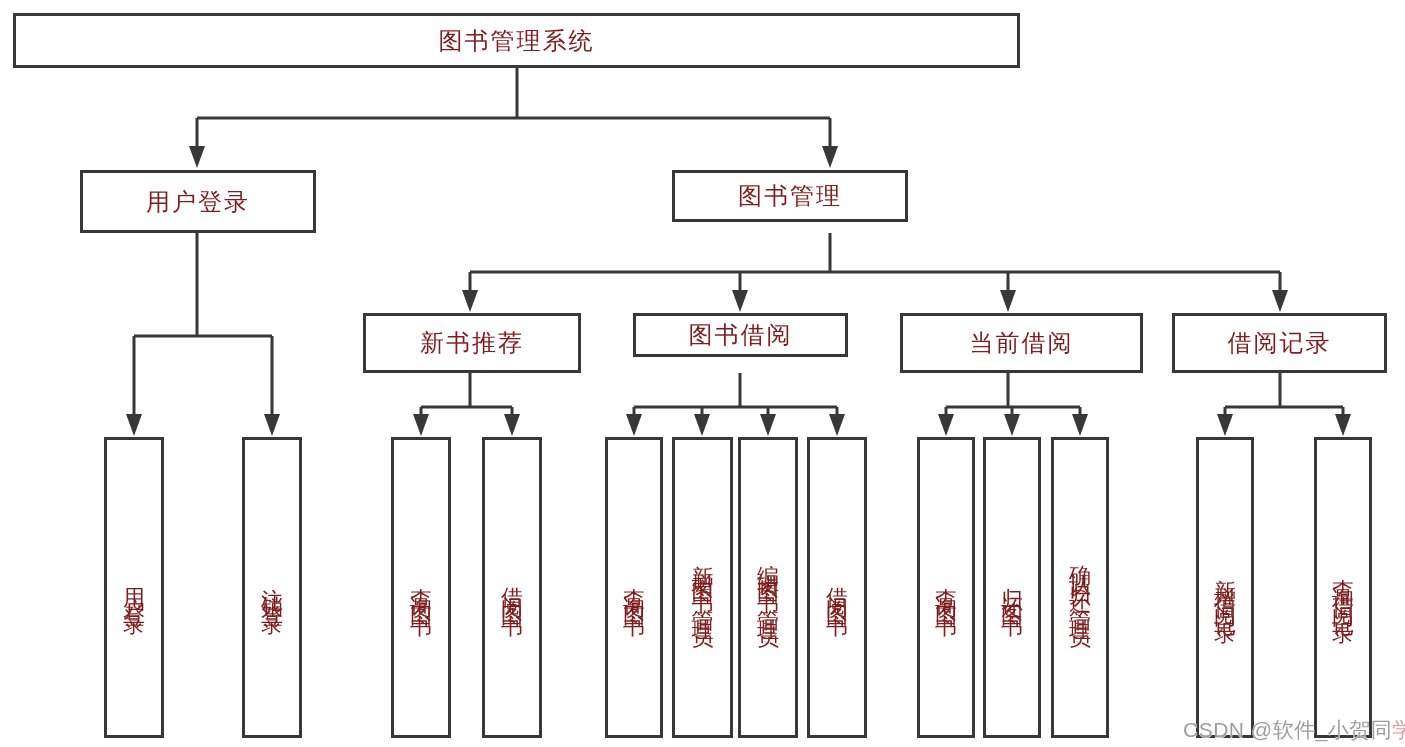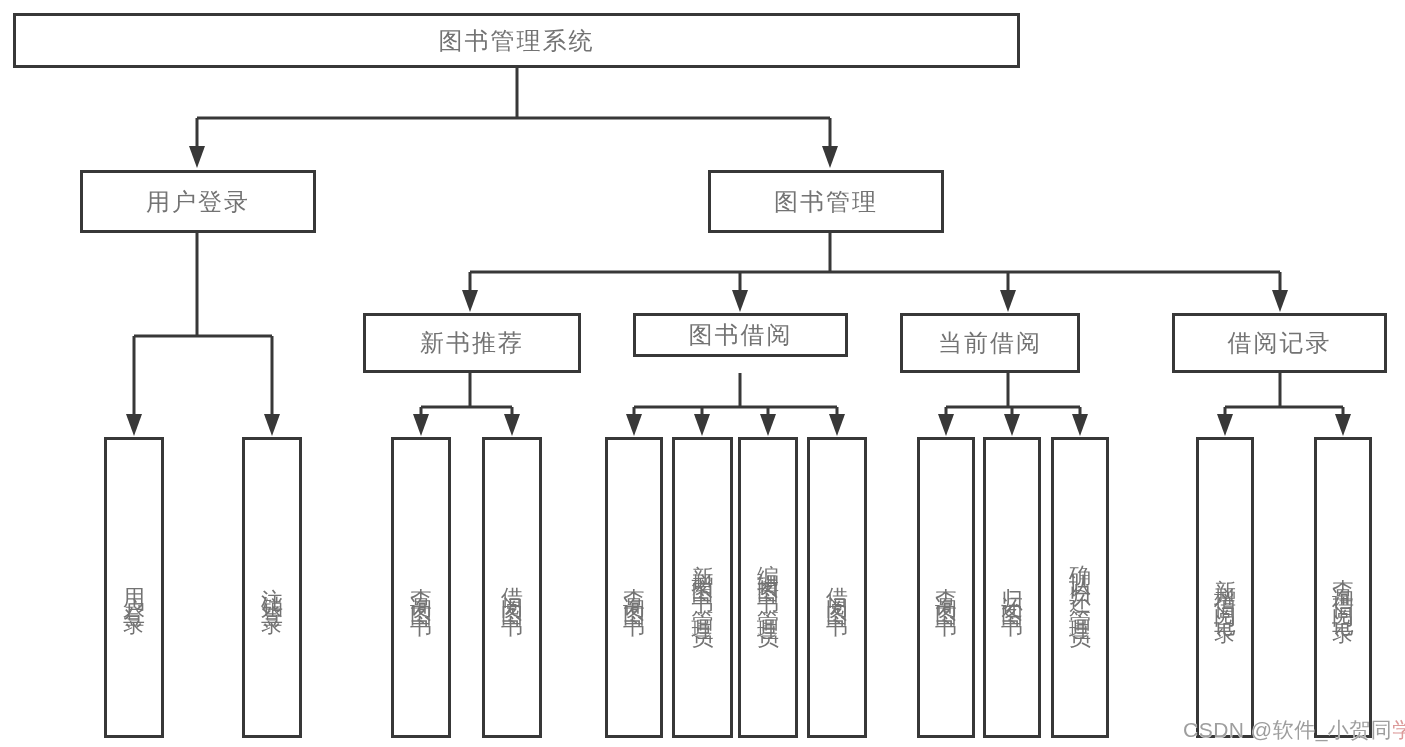--- a/index.html
+++ b/index.html
@@ -18,21 +18,21 @@
     z-index: 1;
   }
   .box {
     position: absolute;
     box-sizing: border-box;
     background: #ffffff;
     border: 3px solid #383838;
     display: flex;
     align-items: center;
     justify-content: center;
-    color: #737373;
+    color: #7f1d1d;
     z-index: 2;
   }
   .h-label {
     font-size: 24px;
     letter-spacing: 2px;
     white-space: nowrap;
   }
   .tall { top: 437px; height: 301px; }
   .v-text {
     writing-mode: vertical-rl;
@@ -100,31 +100,31 @@
     </g>
   </svg>
 
   <div class="box" style="left:13px;top:13px;width:1007px;height:55px">
     <span class="h-label">图书管理系统</span>
   </div>
 
   <div class="box" style="left:80px;top:170px;width:236px;height:63px">
     <span class="h-label">用户登录</span>
   </div>
-  <div class="box" style="left:708px;top:170px;width:236px;height:63px">
+  <div class="box" style="left:672px;top:170px;width:236px;height:52px">
     <span class="h-label">图书管理</span>
   </div>
 
   <div class="box" style="left:363px;top:313px;width:218px;height:60px">
     <span class="h-label">新书推荐</span>
   </div>
   <div class="box" style="left:633px;top:313px;width:215px;height:44px">
     <span class="h-label">图书借阅</span>
   </div>
-  <div class="box" style="left:900px;top:313px;width:180px;height:60px">
+  <div class="box" style="left:900px;top:313px;width:243px;height:60px">
     <span class="h-label">当前借阅</span>
   </div>
   <div class="box" style="left:1172px;top:313px;width:215px;height:60px">
     <span class="h-label">借阅记录</span>
   </div>
 
   <div class="box tall" style="left:104px;width:60px">
     <span class="v-text">用户登录</span>
   </div>
   <div class="box tall" style="left:242px;width:60px">

